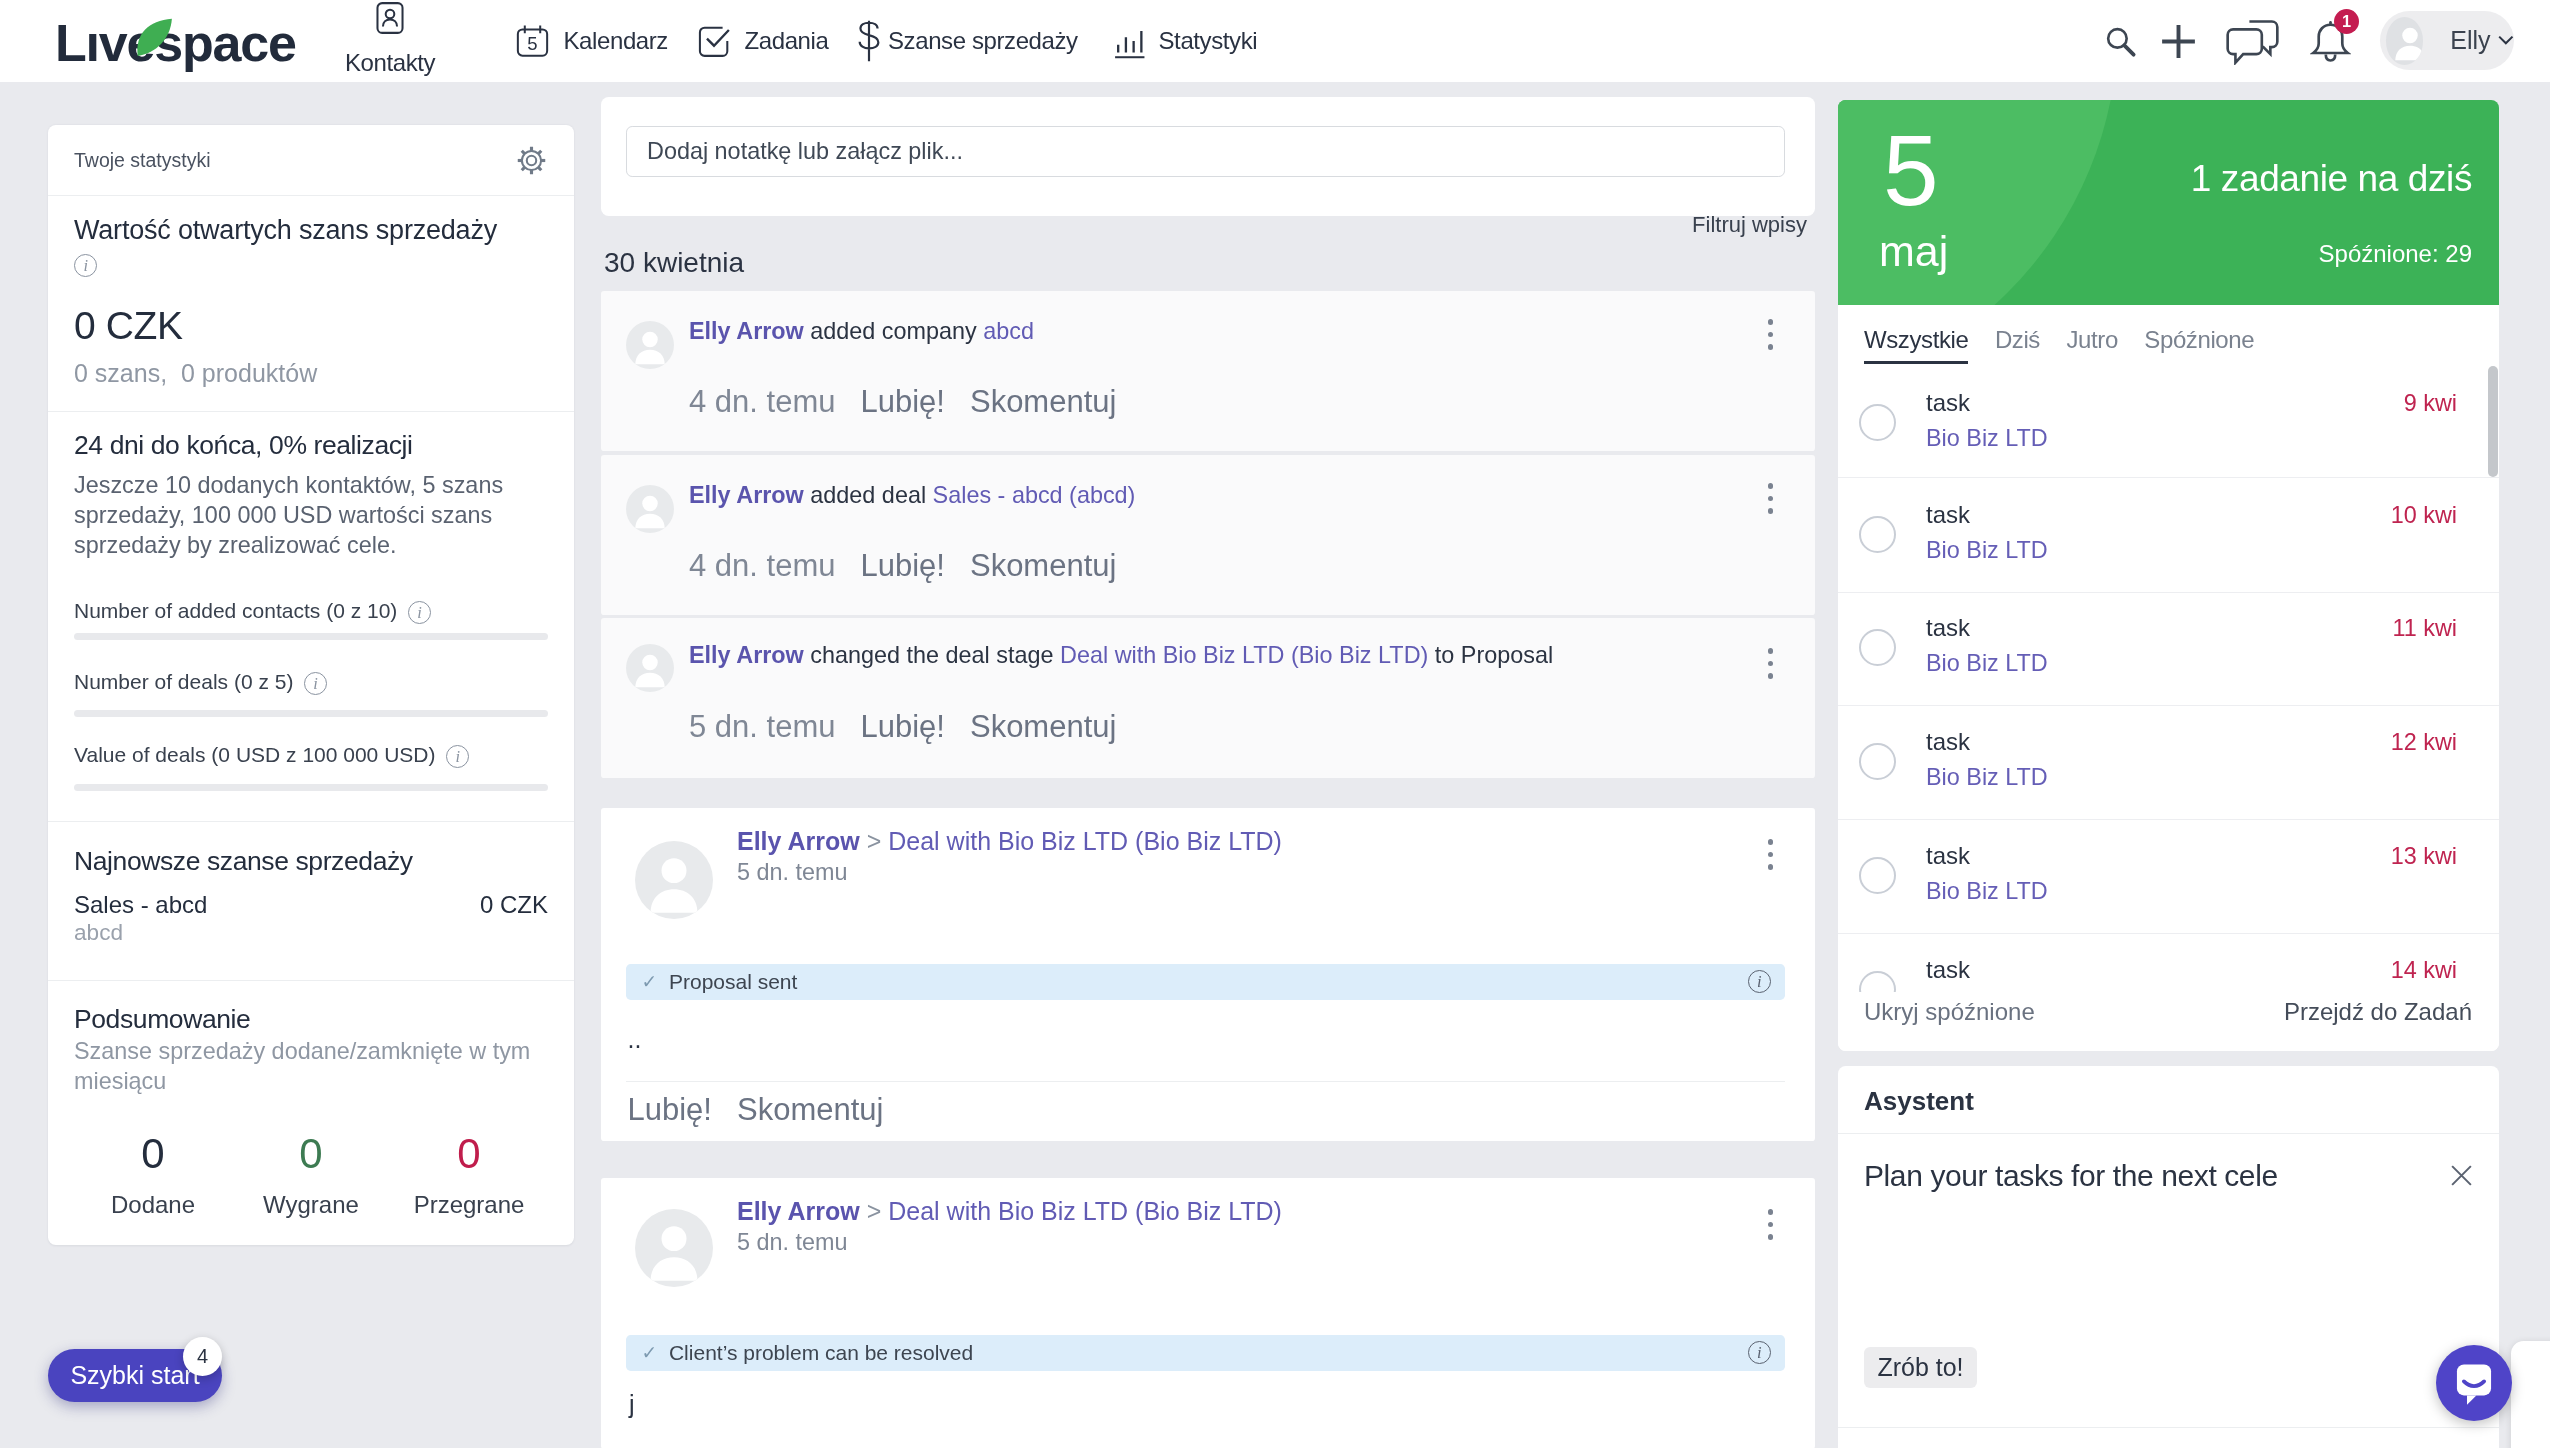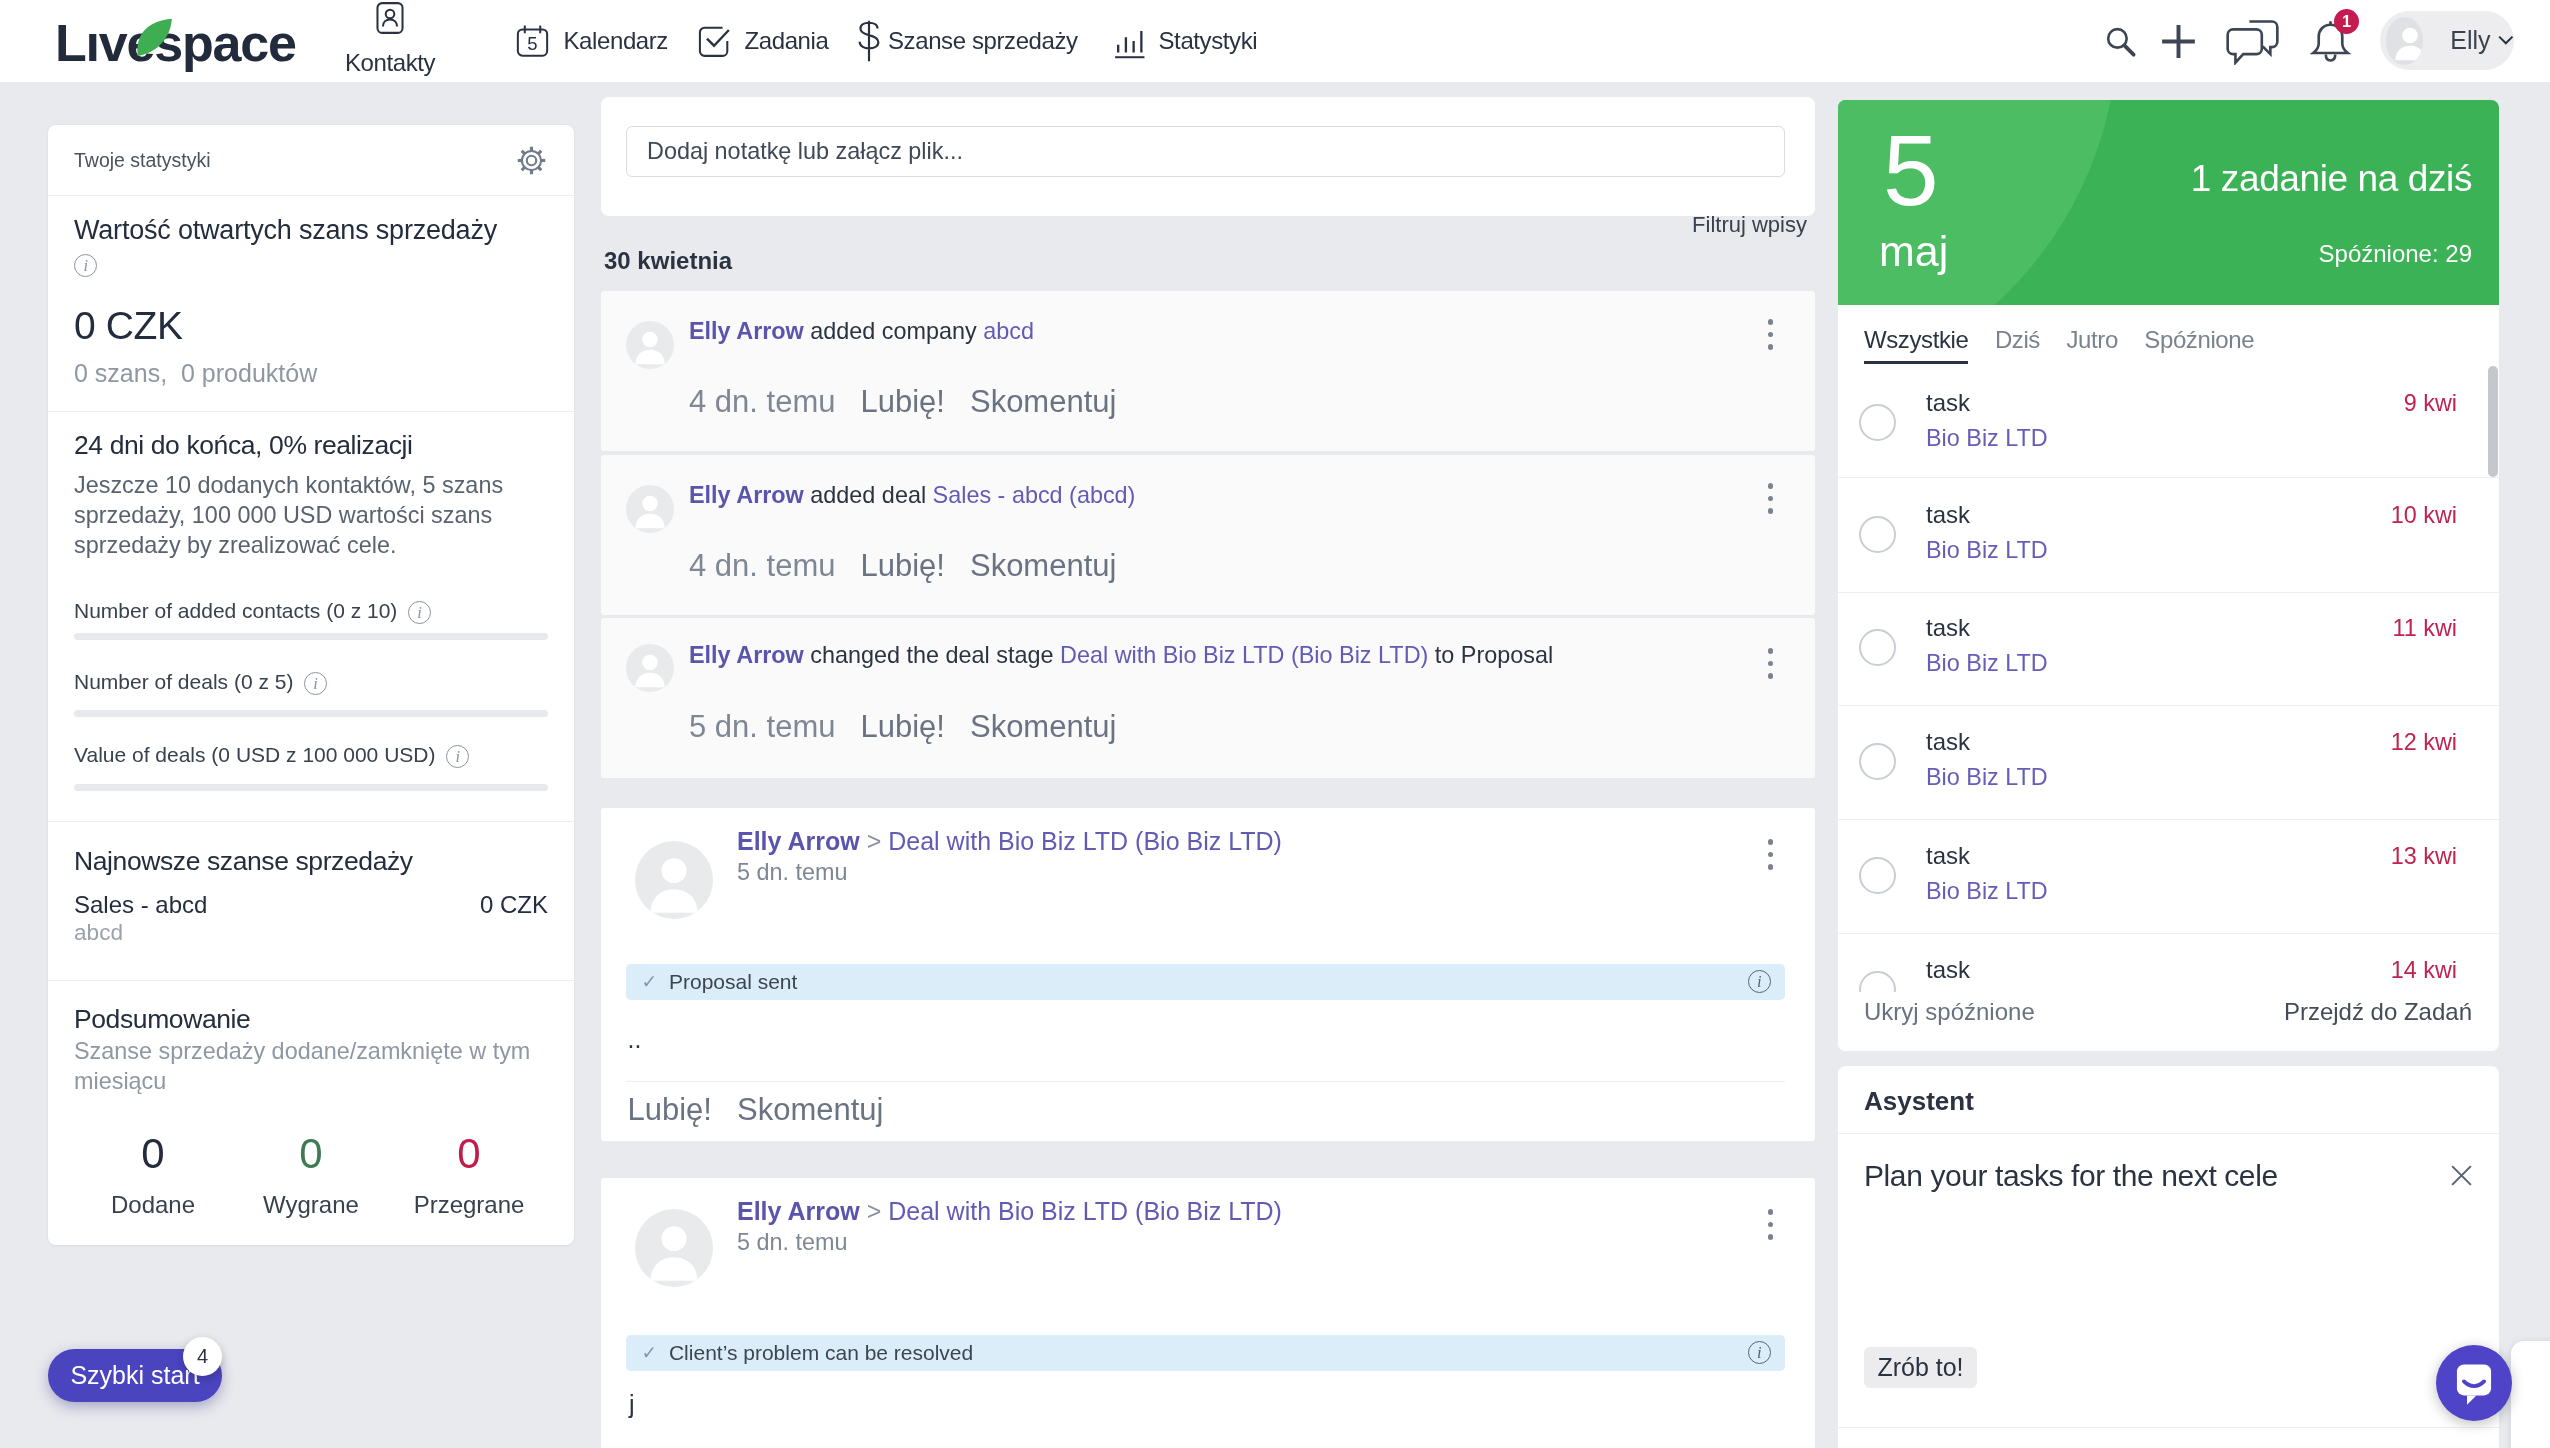--- a/index.html
+++ b/index.html
@@ -201,21 +201,21 @@
   </div>
 </div>
 
 <div id="szybki">Szybki start</div>
 <div id="szybki4">4</div>
 
 <div class="card" id="compose">
   <div id="composeInput">Dodaj notatkę lub załącz plik...</div>
 </div>
 <div class="abs" style="left:601px; top:212px; width:1206px; text-align:right; font-size:22px; color:#39414e;">Filtruj wpisy</div>
-<div class="abs" style="left:604px; top:247px; font-size:24px; color:#2b3342;font-weight:bold;">30 kwietnia</div>
+<div class="abs" style="left:604px; top:247px; font-size:28px; color:#2b3342;">30 kwietnia</div>
 
 <div class="feedmini" style="top:291px; height:160px;">
   <div class="avatar" style="left:25px; top:30px; width:48px; height:48px;"><svg width="48" height="48" viewBox="0 0 62 62">
         <circle cx="31" cy="24" r="10" fill="#fff"></circle>
         <path d="M12 56 c0-12 8-19 19-19 s19 7 19 19 z" fill="#fff"></path>
       </svg></div>
   <div class="abs" style="left:88px; top:27px; font-size:23.4px;"><span class="nm2">Elly Arrow</span> added company <span class="lnk">abcd</span></div>
   <div class="kebab">
       <i></i>
       <i></i>

